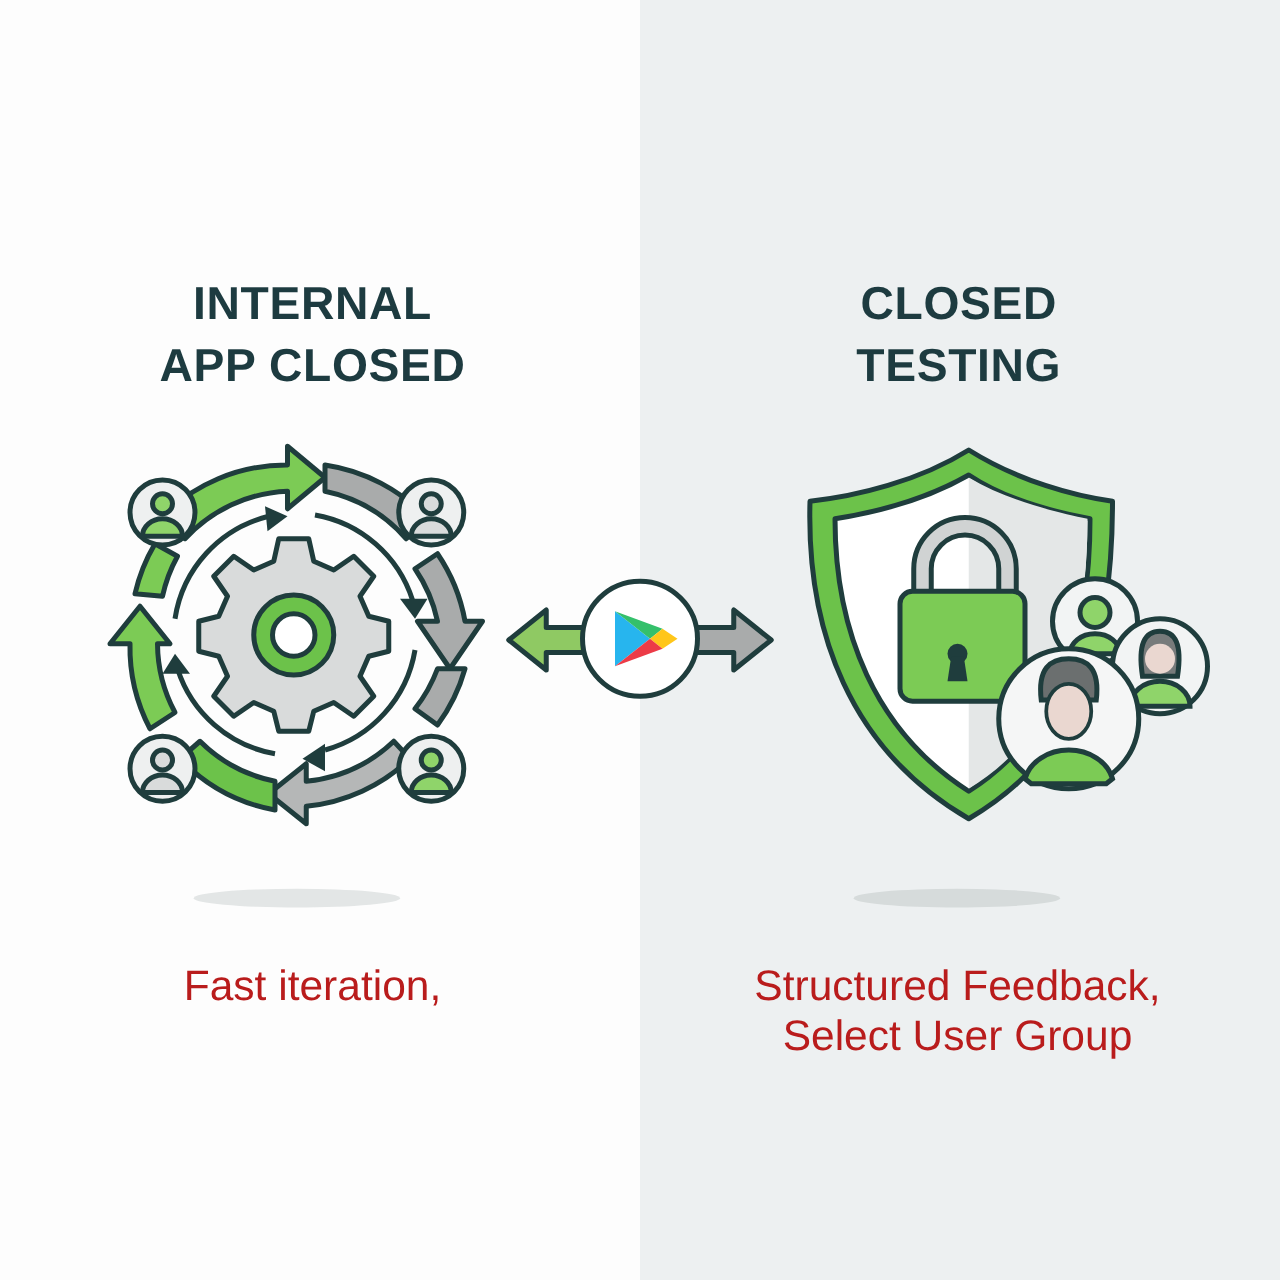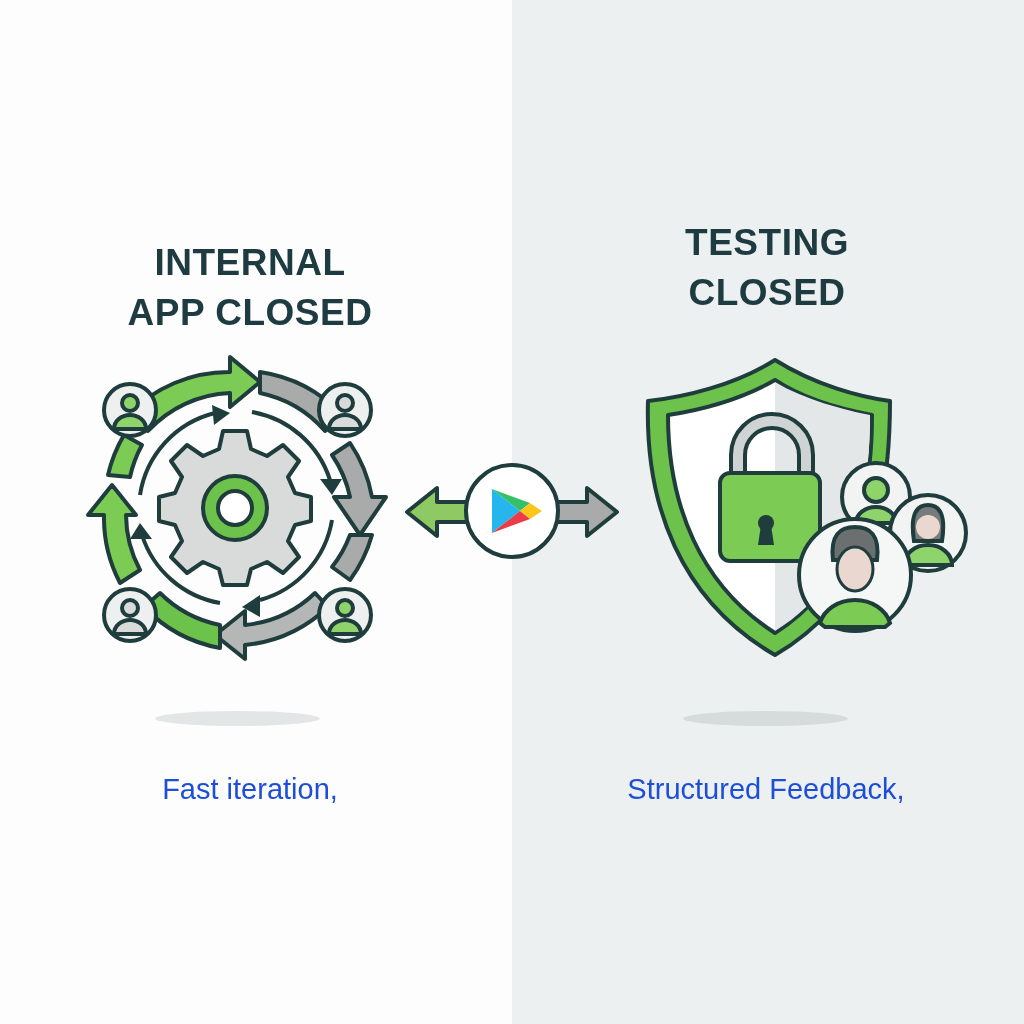--- a/index.html
+++ b/index.html
@@ -2,39 +2,39 @@
 <html><head>
 <meta charset="utf-8">
 <style>
   html, body { margin:0; padding:0; }
   body { width:1024px; height:1024px; position:relative; overflow:hidden; background:#fdfdfd; font-family:"Liberation Sans", "DejaVu Sans", sans-serif; }
   .panel { position:absolute; top:0; height:1024px; }
   .panel-left { left:0; width:512px; background:#fdfdfd; }
   .panel-right { left:512px; width:512px; background:#edf0f1; }
   .title { position:absolute; text-align:center; font-weight:bold; color:#1d3b40; font-size:37px; line-height:50px; letter-spacing:0.5px; }
   .title div { white-space:nowrap; }
-  .subtitle { position:absolute; text-align:center; color:#1d4ed8; font-size:29px; line-height:40px; }
+  .subtitle { position:absolute; text-align:center; color:#b91c1c; font-size:34px; line-height:40px; }
   .subtitle div { white-space:nowrap; }
   .shadow { position:absolute; height:15px; border-radius:50%; }
   svg { position:absolute; overflow:visible; }
 </style>
 </head>
 <body>
 
 <div class="panel panel-left"></div>
 <div class="panel panel-right"></div>
 
-<div class="title" style="left:60px; width:380px; top:218px;margin-top:20px;">
+<div class="title" style="left:60px; width:380px; top:218px;">
   <div>INTERNAL</div>
   <div>APP CLOSED</div>
 </div>
 
 <div class="title" style="left:577px; width:380px; top:218px;">
+  <div>CLOSED</div>
   <div>TESTING</div>
-  <div>CLOSED</div>
 </div>
 
 <svg style="left:80px; top:345px;" width="330" height="330" viewBox="0 0 330 330">
   <g stroke="#1f3d3d" stroke-width="4" stroke-linejoin="round">
 
     <path d="M48 70 A140 140 0 0 1 150 27 L150 12 L180 37 L150 62 L150 48 A118 118 0 0 0 68 86 Z" fill="#7ccb55"></path>
 
     <path d="M180 27 A140 140 0 0 1 262 70 L245 86 A118 118 0 0 0 180 48 Z" fill="#a9abab"></path>
 
     <path d="M270 98 A140 140 0 0 1 292 152 L306 152 L280 190 L254 152 L270 152 A118 118 0 0 0 252 110 Z" fill="#a9abab"></path>
@@ -123,13 +123,14 @@
 </svg>
 
 <div class="shadow" style="left:155px; top:711px; width:165px; background:#e3e6e6;"></div>
 <div class="shadow" style="left:683px; top:711px; width:165px; background:#d6dbdb;"></div>
 
 <div class="subtitle" style="left:50px; width:400px; top:769px;">
   <div>Fast iteration,</div>
 </div>
 <div class="subtitle" style="left:566px; width:400px; top:769px;">
   <div>Structured Feedback,</div>
+  <div>Select User Group</div>
 </div>
 
 </body></html>

